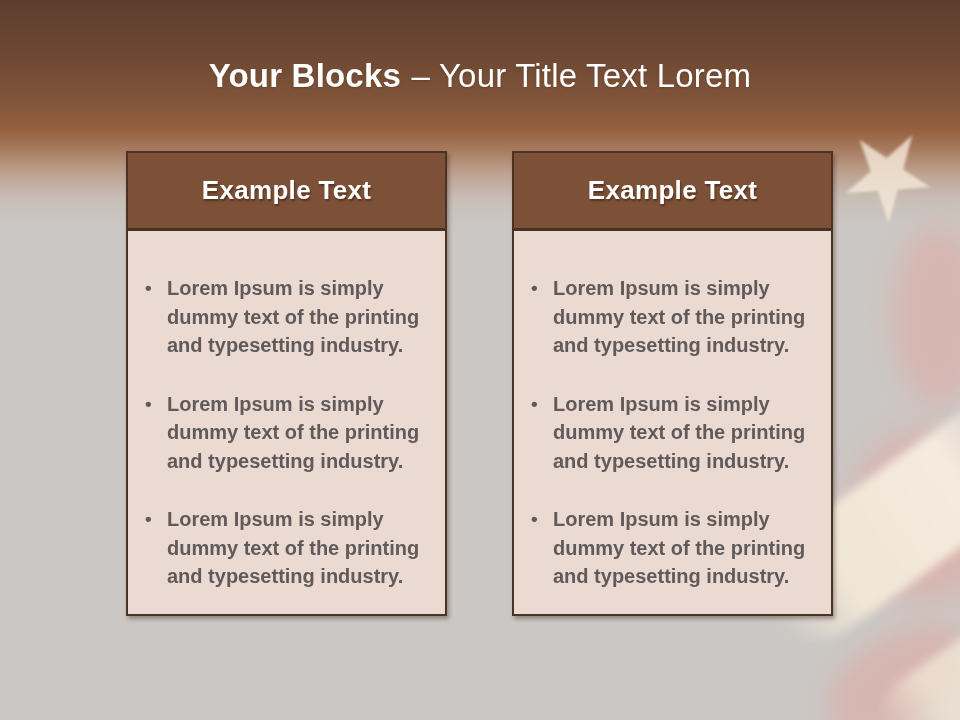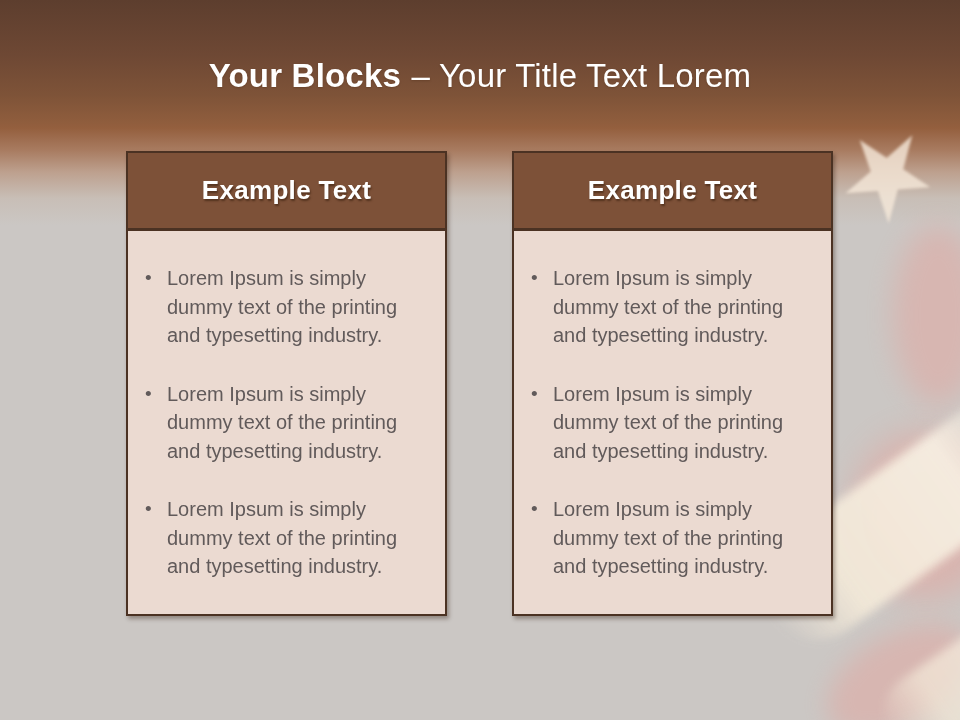--- a/index.html
+++ b/index.html
@@ -49,21 +49,21 @@
   }
   .block-left{left:126px;}
   .block-right{left:512px;}
   .block-header{
     height:75px;border-bottom:3px solid var(--box_border,#4b3223);
     background:var(--header_brown,#7d5138);
     display:flex;align-items:center;justify-content:center;
     color:#ffffff;font-weight:700;font-size:26px;letter-spacing:.3px;
     text-shadow:1px 2px 2px rgba(50,25,10,.55);
   }
-  .block-body{padding:33px 12px 0 15px;}
+  .block-body{padding:43px 12px 0 15px;font-weight:bold;}
   .bullet-list{list-style:none;margin:0;padding:0;}
   .bullet-item{
     position:relative;padding-left:24px;margin:0 0 30px 0;
     color:var(--body_text,#615a5a);font-size:20px;line-height:28.5px;
   }
   .bullet-item::before{
     content:"\2022";position:absolute;left:2px;top:0;
     color:var(--body_text,#615a5a);font-size:19px;
   }
   .bullet-text{white-space:pre-line;}

